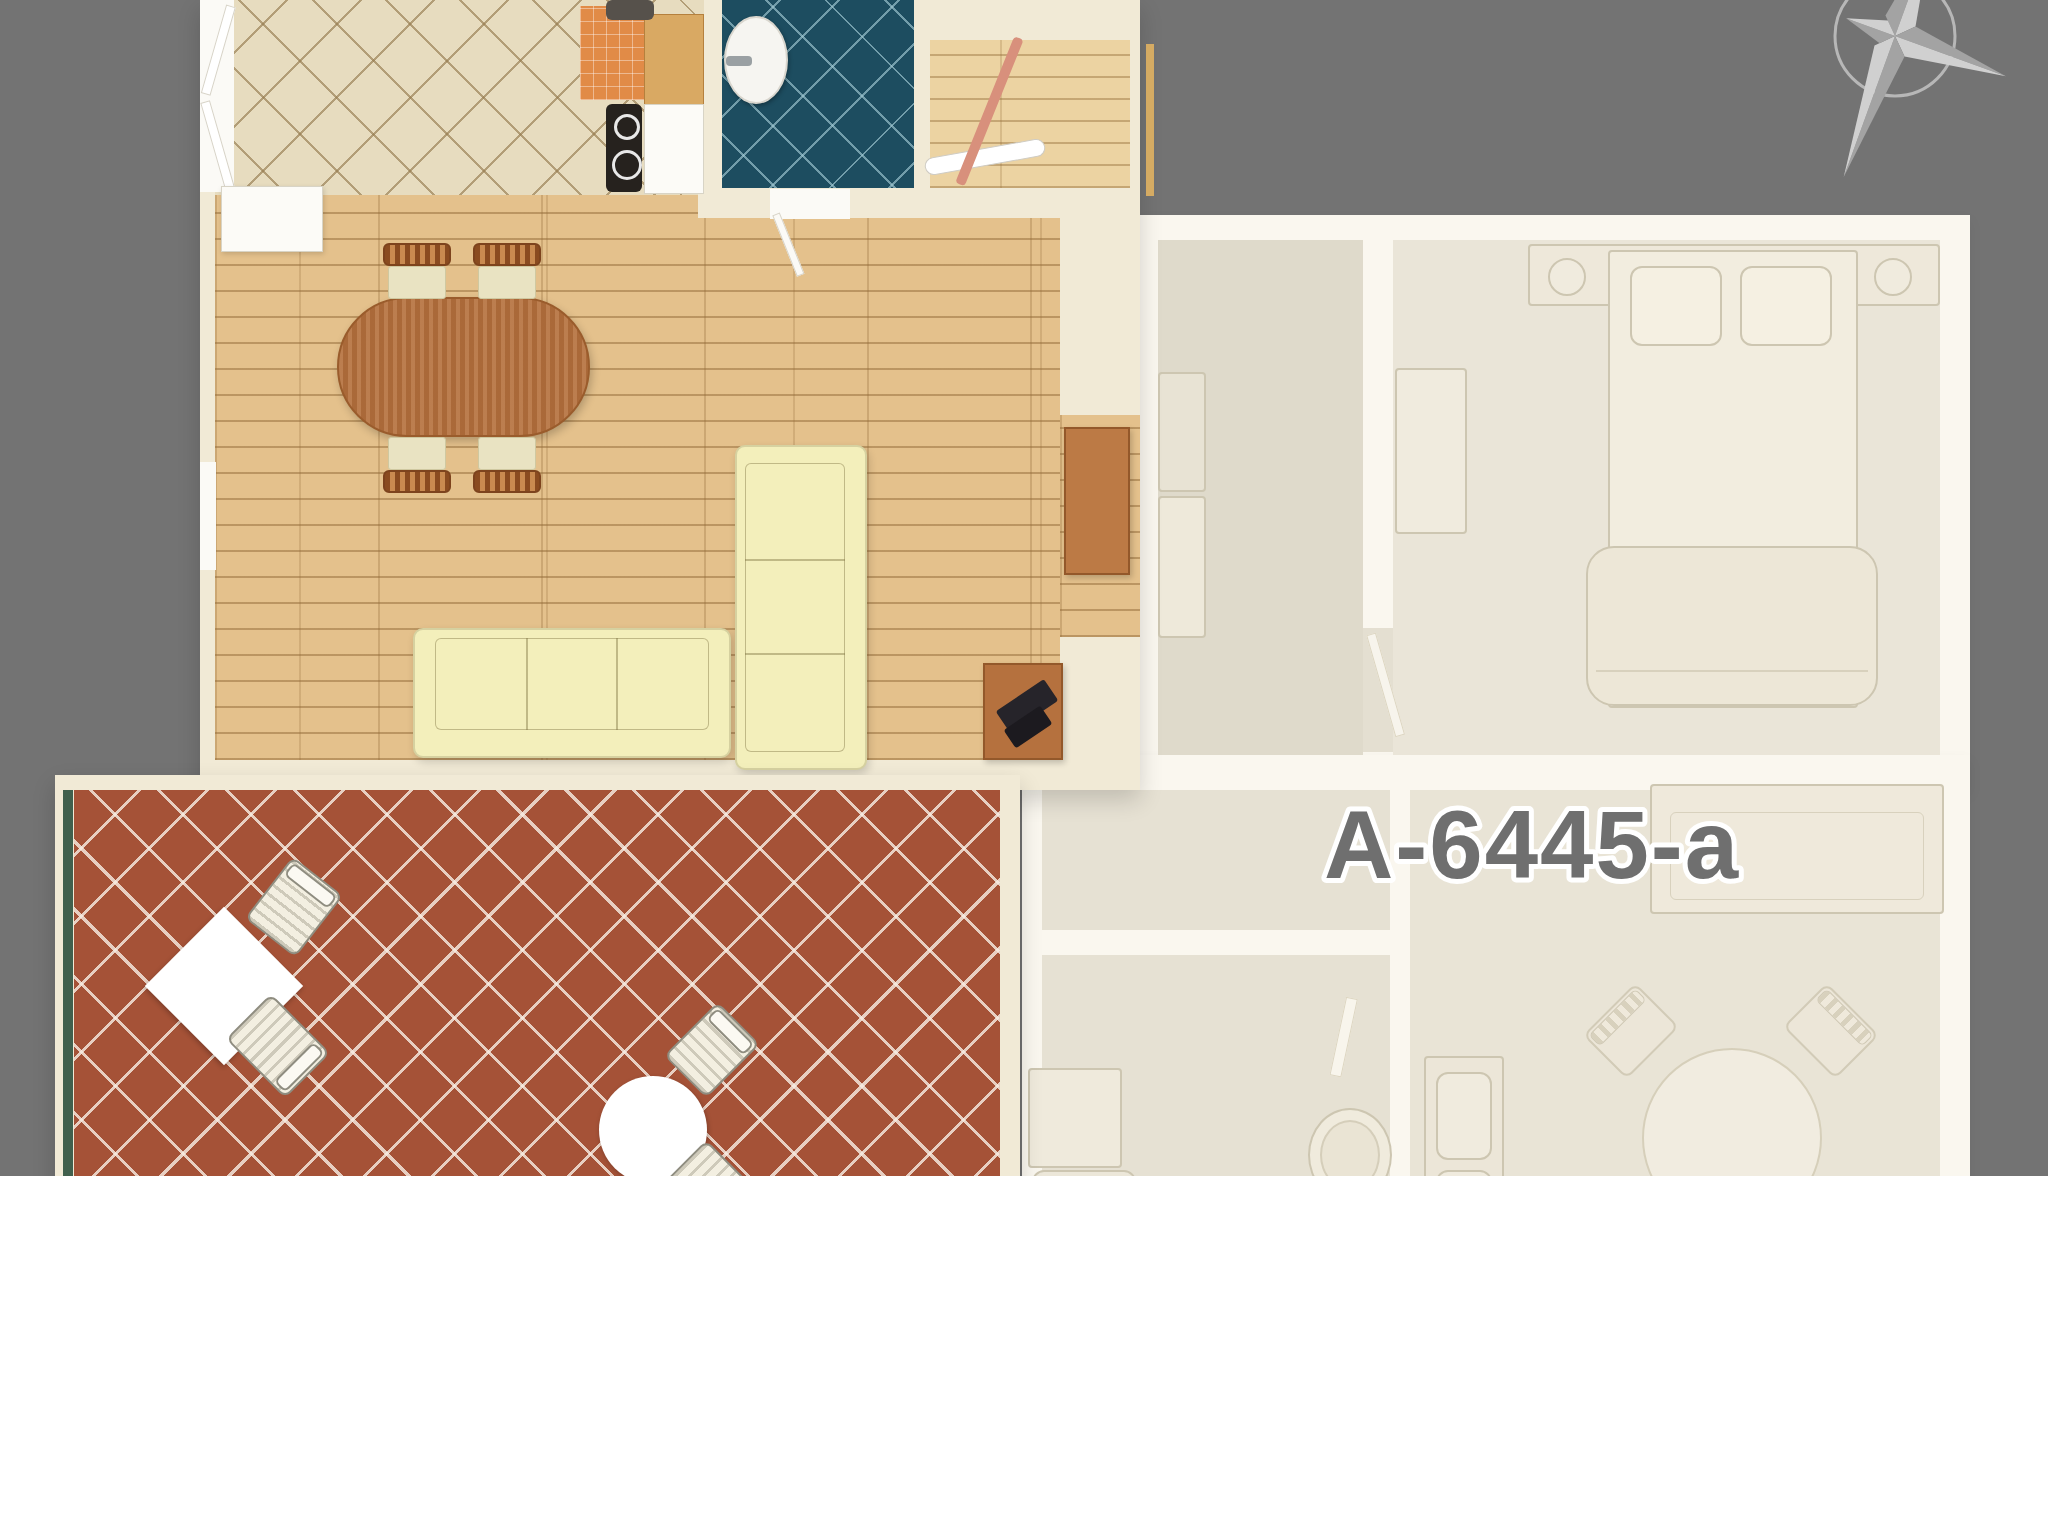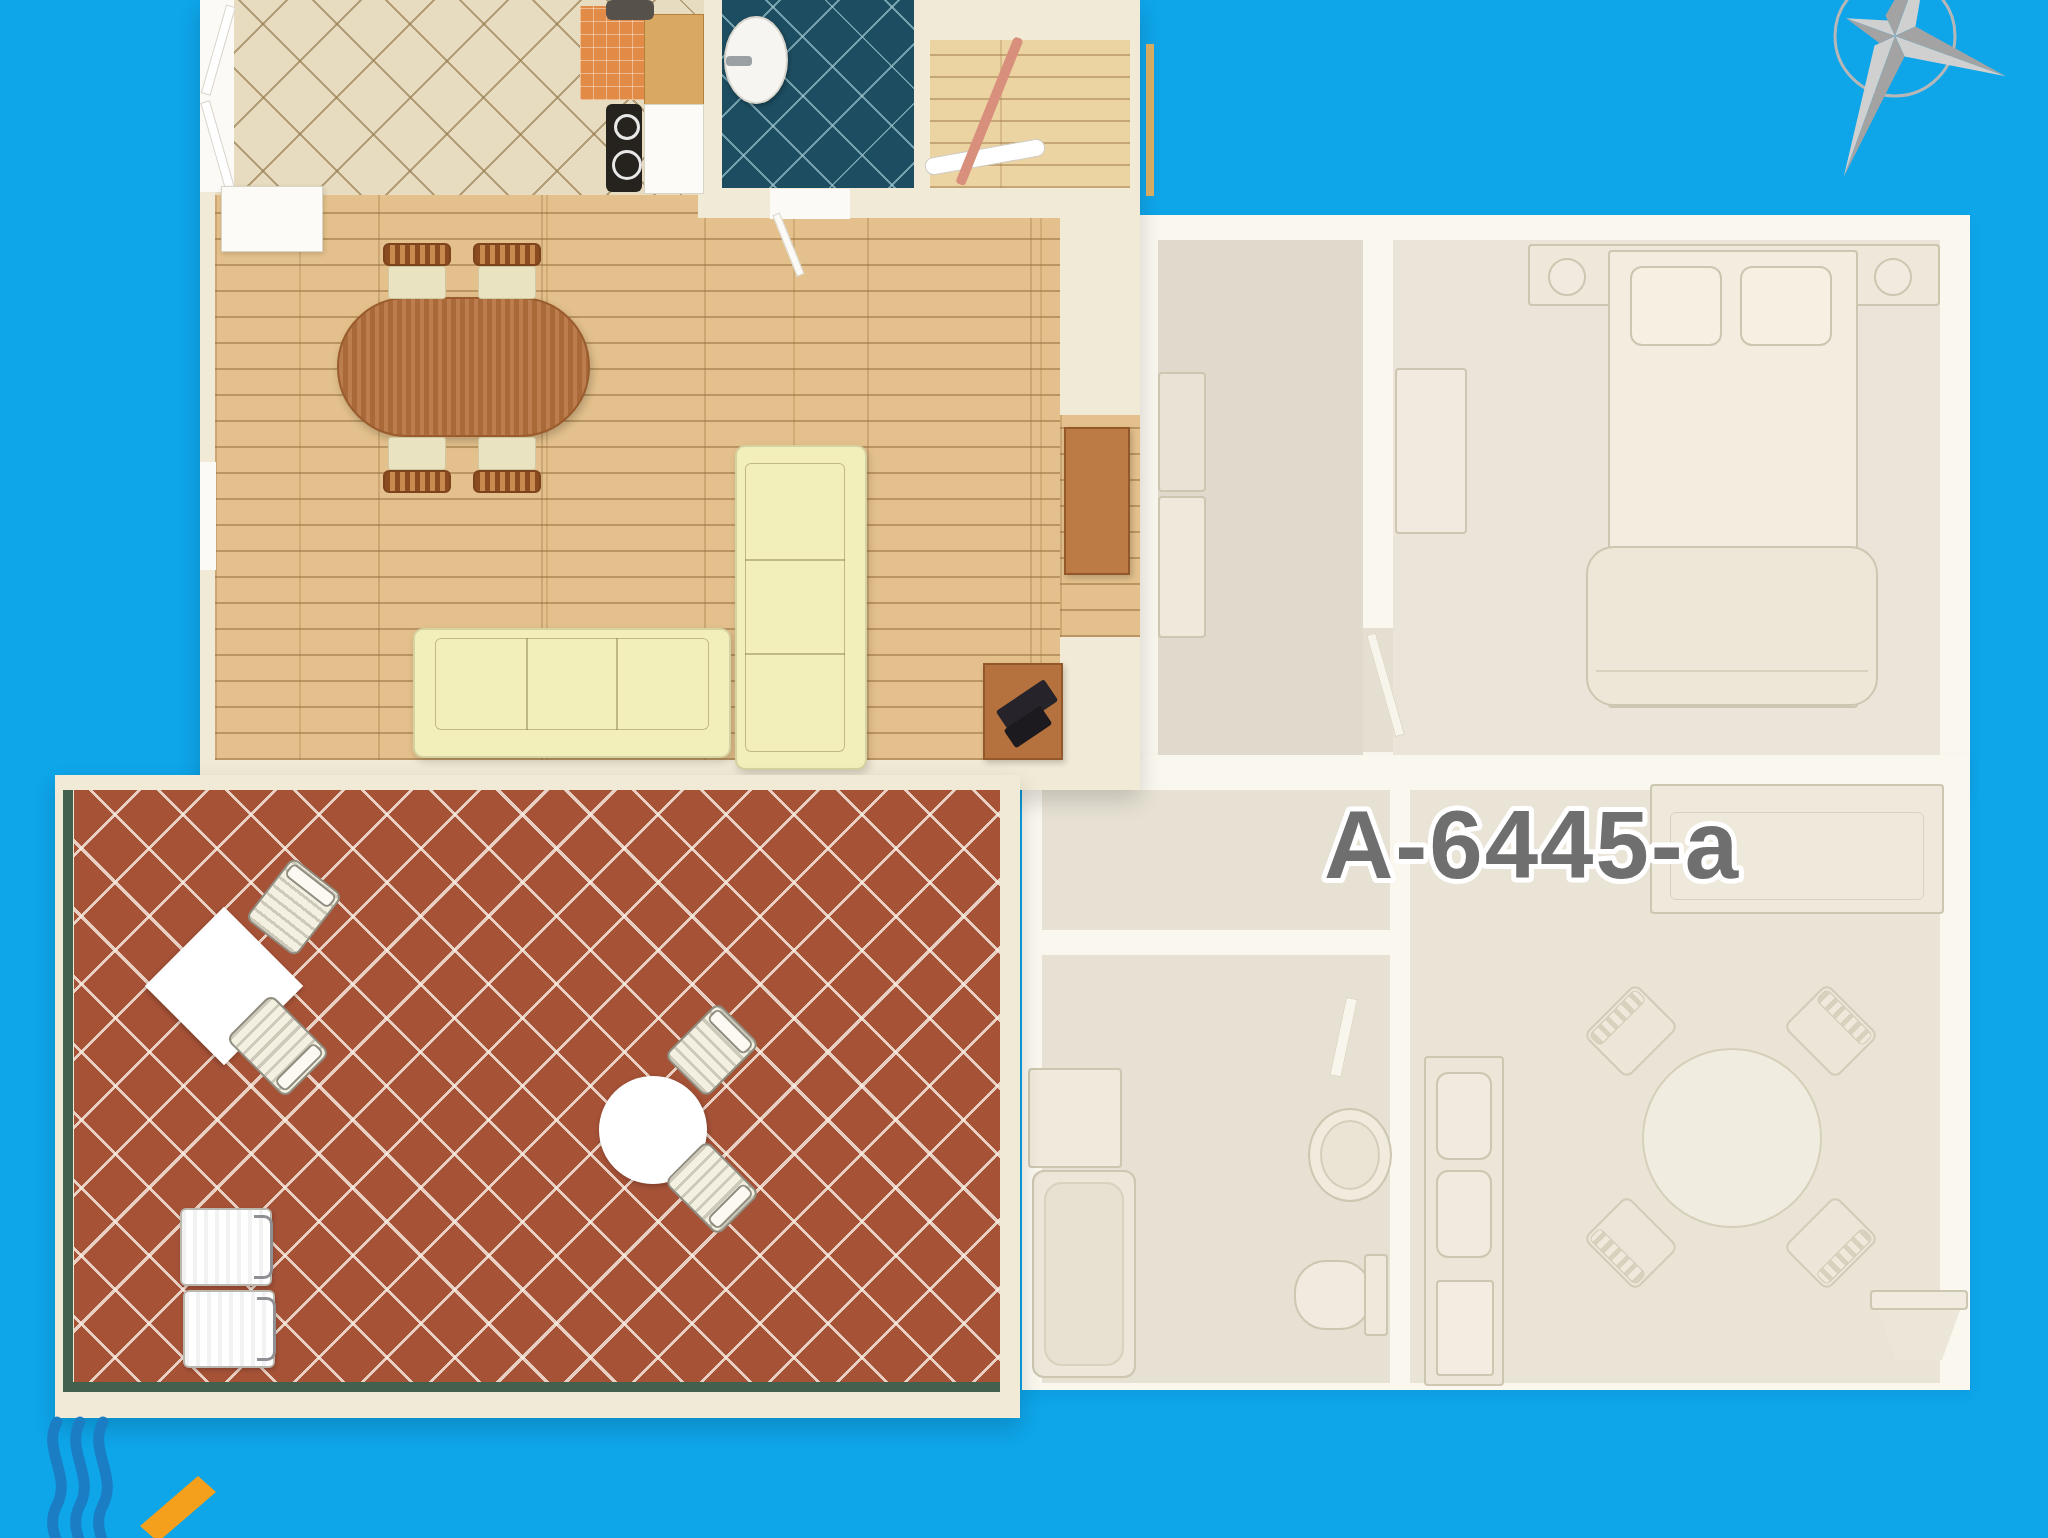--- a/index.html
+++ b/index.html
@@ -24,21 +24,21 @@
     --faded-floor3:#e9e4d6;
     --faded-fill:#f0ebde;
     --faded-line:#cdc6b1;
     --label-gray:#6f6f6f;
     --compass-dark:#a3a3a3;
     --compass-light:#d0d0d0;
     --logo-blue:#1b7ec5;
     --logo-orange:#f5a01d;
   }
   html,body{margin:0;padding:0;background:#fff;font-family:"Liberation Sans",sans-serif;}
-  #stage{position:relative;width:2048px;height:1538px;background:#0ea5e9;overflow:hidden;}
+  #stage{position:relative;width:2048px;height:1176px;background:#737373;overflow:hidden;}
   .abs{position:absolute;box-sizing:border-box;}
 
   
   .slabA{background:var(--wall-cream);box-shadow:0 10px 22px rgba(0,0,0,.16);}
   .kitchen-tiles{background-color:var(--kitchen-tile);
     background-image:
       repeating-linear-gradient(45deg,transparent 0 50px,rgba(150,124,80,.65) 50px 52px),
       repeating-linear-gradient(135deg,transparent 0 50px,rgba(150,124,80,.65) 50px 52px);}
   .bath-tiles{background-color:var(--bath-tile);
     background-image:

